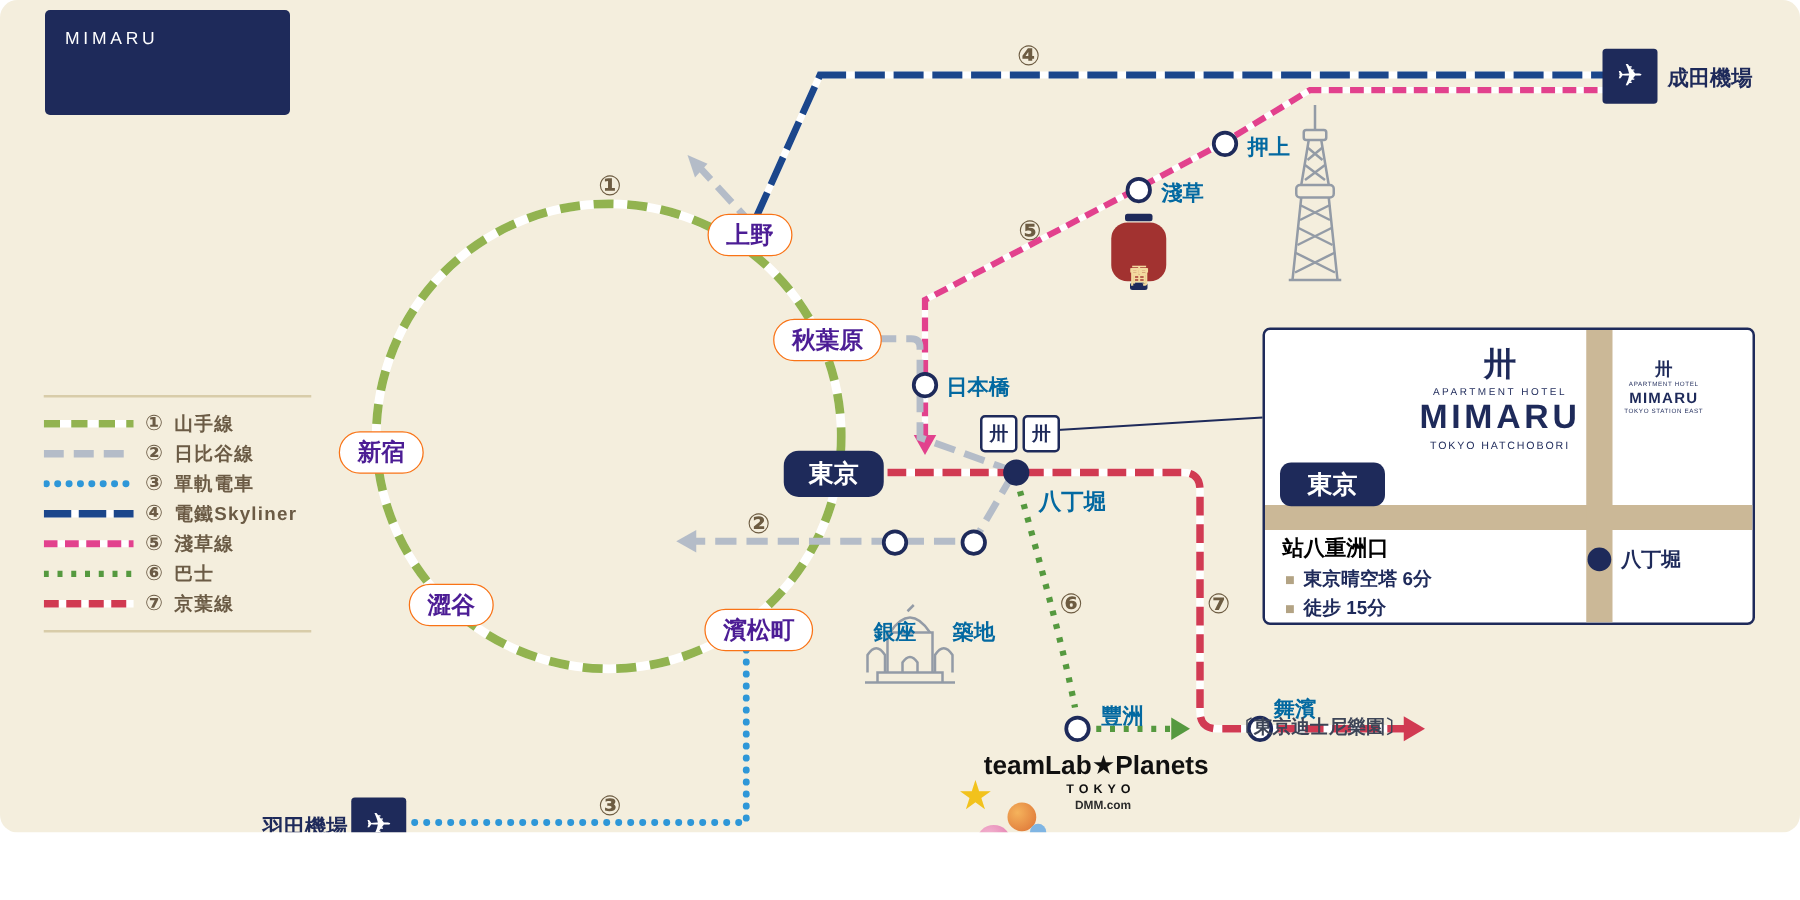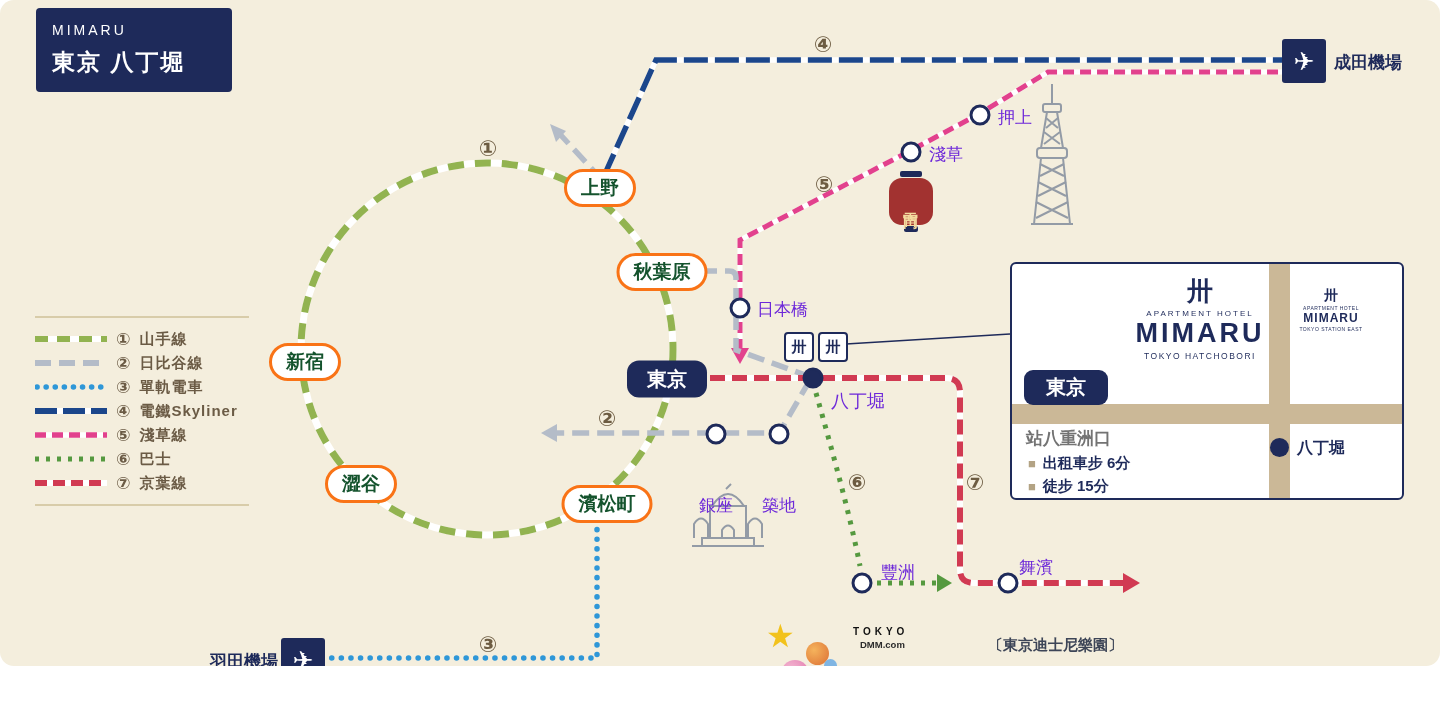--- a/index.html
+++ b/index.html
@@ -15,28 +15,28 @@
 
   
   .legend{left:35px;top:316px;width:214px;border-top:2px solid #d8cca9;border-bottom:2px solid #d8cca9;
     padding:9px 0;}
   .legend-row{display:flex;align-items:center;height:24px;gap:9px;color:#6b5b45;}
   .legend-num{font-size:17px;font-weight:600;}
   .legend-label{font-size:15px;font-weight:600;letter-spacing:1px;}
   .swatch{flex:0 0 72px;}
 
   
-  .pill{transform:translate(-50%,-50%);background:#fff;border:3px solid #f97316;border-radius:999px;
-    padding:3px 14px;font-size:19px;font-weight:bold;color:#14532d;white-space:nowrap;}
+  .pill{transform:translate(-50%,-50%);background:#fff;border:1px solid #f97316;border-radius:999px;
+    padding:3px 14px;font-size:19px;font-weight:bold;color:#4c1d95;white-space:nowrap;}
   .tokyo-box{transform:translate(-50%,-50%);background:#1e2a5a;color:#fff;border-radius:12px;
     padding:5px 20px;font-size:20px;font-weight:bold;white-space:nowrap;}
   .dot{width:15px;height:15px;background:#fff;border:3.5px solid #1e2a5a;border-radius:50%;
     transform:translate(-50%,-50%);display:block;}
   .dot.dark{background:#1e2a5a;}
-  .st-label{font-size:17px;font-weight:normal;color:#6d28d9;white-space:nowrap;}
+  .st-label{font-size:17px;font-weight:bold;color:#0369a1;white-space:nowrap;}
   .cx{transform:translateX(-50%);margin-top:44px;}
   .marker{font-size:22px;font-weight:600;color:#6d5c42;transform:translate(-50%,-50%);}
 
   
   .plane-box{width:44px;height:44px;background:#1e2a5a;border-radius:3px;display:flex;
     align-items:center;justify-content:center;color:#fff;font-size:25px;}
   .airport-label{font-size:17px;font-weight:bold;color:#1e2a5a;white-space:nowrap;}
 
   
   .lantern-cap{width:22px;height:6px;background:#1e2a5a;border-radius:2px;margin:0 auto;}
@@ -68,21 +68,21 @@
   .logo-line1{font-size:8px;letter-spacing:2px;margin-top:5px;}
   .logo-name{font-size:27px;font-weight:bold;letter-spacing:3px;margin-top:1px;line-height:1.1;}
   .logo-line2{font-size:8.5px;letter-spacing:1.5px;margin-top:2px;}
   .logo-small{position:absolute;left:286px;top:24px;width:66px;text-align:center;color:#1e2a5a;}
   .logo-small .logo-mark{font-size:14px;}
   .logo-small .logo-line1{font-size:5px;letter-spacing:.5px;margin-top:3px;}
   .logo-small .logo-name{font-size:12px;letter-spacing:1px;margin-top:1px;}
   .logo-small .logo-line2{font-size:5px;letter-spacing:.5px;margin-top:1px;}
   .badge{position:absolute;left:12px;top:106px;background:#1e2a5a;color:#fff;font-size:20px;
     font-weight:bold;padding:4px 22px;border-radius:9px;}
-  .exit{position:absolute;left:14px;top:163px;font-size:17px;font-weight:bold;color:#737373;}
+  .exit{position:absolute;left:14px;top:163px;font-size:17px;font-weight:bold;color:#000000;}
   .access{position:absolute;left:16px;font-size:15px;font-weight:600;color:#1e2a5a;display:flex;
     gap:7px;align-items:center;}
   .sq{color:#b3a384;font-size:13px;}
   .panel-dot{position:absolute;left:258px;top:174px;width:19px;height:19px;background:#1e2a5a;border-radius:50%;}
   .panel-dot-label{position:absolute;left:285px;top:174px;font-size:16px;font-weight:bold;color:#1e2a5a;}
 </style>
 </head>
 <body>
 
 <div class="page">
@@ -147,21 +147,20 @@
       <path d="M712,506 Q728,482 744,506"></path>
       <path d="M726,489 L731,484"></path>
       <path d="M694,538 L694,524 Q701,513 708,524 L708,538"></path>
       <path d="M748,538 L748,524 Q755,513 762,524 L762,538"></path>
       <path d="M722,538 L722,530 Q728,521 734,530 L734,538"></path>
     </g>
   </svg>
 
   <div class="abs header-box">
     <div class="brand">MIMARU</div>
-    <div class="brand-loc">東京 八丁堀</div>
   </div>
 
   <div class="abs legend">
     <div class="legend-row">
       <svg class="swatch" width="72" height="8">
         <line x1="0" y1="4" x2="72" y2="4" stroke="#ffffff" stroke-width="6"></line>
         <line x1="0" y1="4" x2="72" y2="4" stroke-width="6" stroke-dasharray="13 9" stroke="#92b350"></line>
       </svg>
       <span class="legend-num">①</span>
       <span class="legend-label">山手線</span>
@@ -272,22 +271,23 @@
   <div class="abs" style="left:889px;top:171px;width:44px">
     <div class="lantern-cap"></div>
     <div class="lantern-body">
       <span class="lantern-text">雷門</span>
     </div>
     <div class="lantern-base"></div>
   </div>
 
   <span class="abs lm-label cx" style="left:1063px;top:230px">〔東京晴空塔®〕</span>
 
-  <span class="abs lm-label" style="left:988px;top:636px;font-size:15px">〔東京迪士尼樂園〕</span>
-
+  <span class="abs lm-label" style="left:988px;top:572px;font-size:15px">〔東京迪士尼樂園〕</span>
+
+  <div class="abs teamlab-title" style="left:787px;top:600px">teamLab★Planets</div>
   <div class="abs teamlab-sub" style="left:853px;top:626px">TOKYO</div>
   <div class="abs teamlab-brand" style="left:860px;top:639px">DMM.com</div>
   <span class="abs" style="left:766px;top:620px;font-size:32px;color:#f2c21c;line-height:1">★</span>
   <span class="abs planet" style="left:806px;top:642px;width:23px;height:23px;background:radial-gradient(circle at 35% 35%, #f5b35c, #dc7034)"></span>
   <span class="abs planet" style="left:781px;top:660px;width:28px;height:28px;background:radial-gradient(circle at 35% 35%, #f4b9d2, #df6fa9)"></span>
   <span class="abs planet" style="left:824px;top:659px;width:13px;height:13px;background:#7fb5e3"></span>
   <span class="abs planet" style="left:812px;top:681px;width:11px;height:11px;background:#cdd96b"></span>
 
   <div class="abs panel">
     <div class="street-h"></div>
@@ -305,21 +305,21 @@
       <div class="logo-line1">APARTMENT HOTEL</div>
       <div class="logo-name">MIMARU</div>
       <div class="logo-line2">TOKYO STATION EAST</div>
     </div>
 
     <div class="badge">東京</div>
     <div class="exit">站八重洲口</div>
 
     <div class="access" style="top:190px">
       <span class="sq">■</span>
-      <span>出租車步 6分</span>
+      <span>東京晴空塔 6分</span>
     </div>
     <div class="access" style="top:213px">
       <span class="sq">■</span>
       <span>徒步 15分</span>
     </div>
 
     <span class="panel-dot"></span>
     <span class="panel-dot-label">八丁堀</span>
   </div>
 

